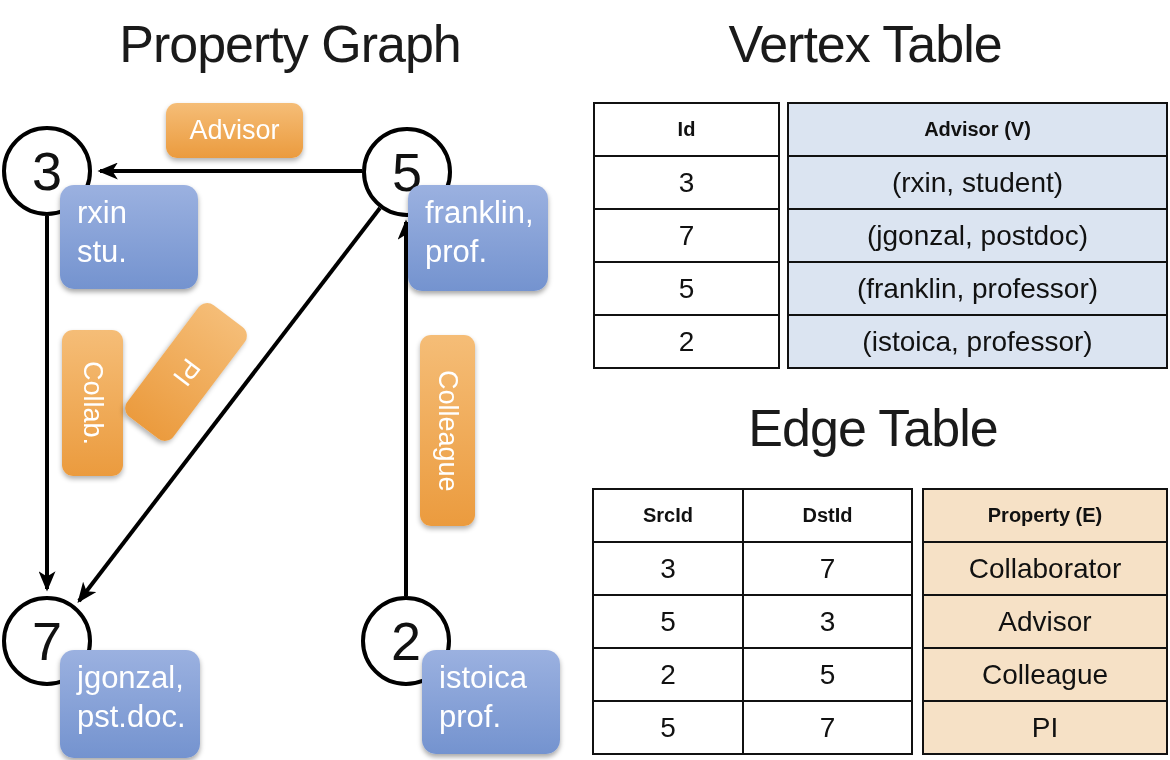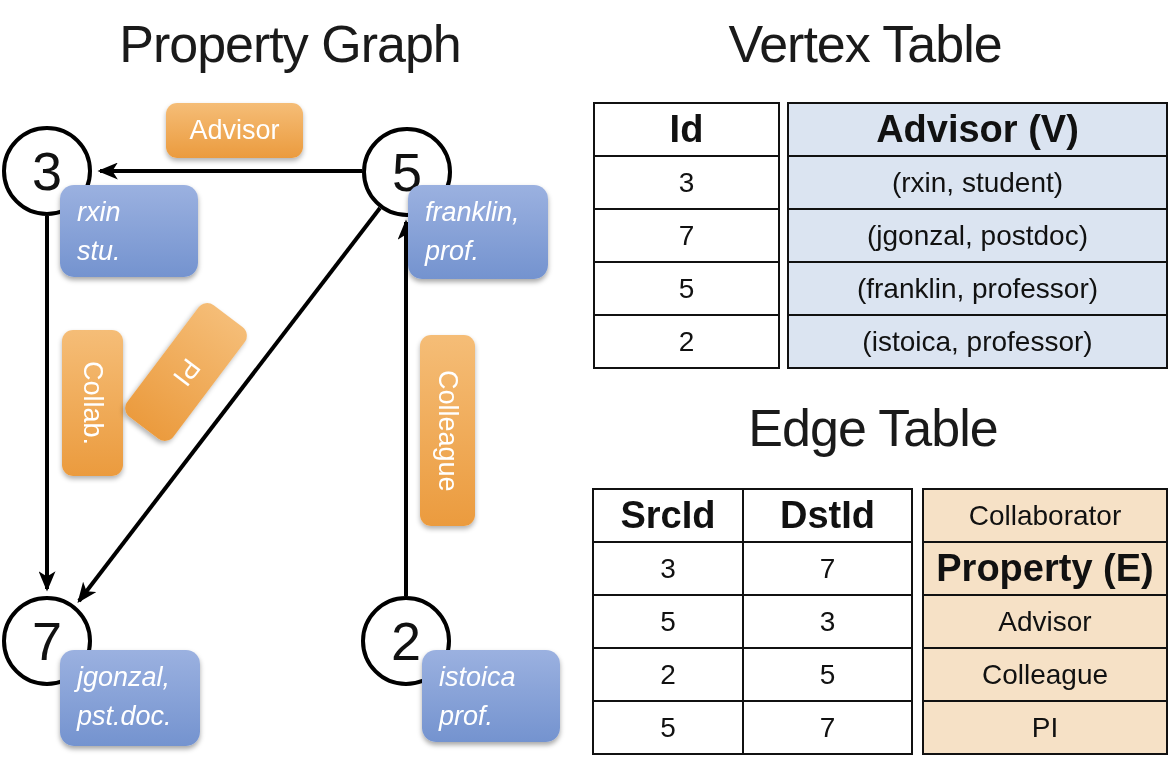--- a/index.html
+++ b/index.html
@@ -15,38 +15,38 @@
   .node{
     width:82px;height:82px;border:4px solid #000;border-radius:50%;background:#fff;
     display:flex;align-items:center;justify-content:center;
     font-size:54px;font-weight:300;color:#111;z-index:3;
   }
   
   .vbox{
     background:linear-gradient(180deg,#9BB1E0 0%,#7493CF 100%);
     border-radius:14px;color:#fff;z-index:5;
     box-shadow:0 3px 5px rgba(0,0,0,0.35);
-    padding:8px 0 4px 17px;font-size:27px;line-height:39px;font-style:italic;
+    padding:8px 0 16px 17px;font-size:31px;line-height:39px;
   }
   
   .ebadge{
     background:linear-gradient(180deg,#F5BD77 0%,#EB9B3E 100%);
     border-radius:11px;color:#fff;z-index:4;
     box-shadow:0 3px 5px rgba(0,0,0,0.3);
     display:flex;align-items:center;justify-content:center;
     font-size:27px;
   }
   .vert{writing-mode:vertical-rl;}
   
   table.sheet{border-collapse:collapse;table-layout:fixed;background:#fff;}
   table.sheet td{
     border:2.5px solid #111;text-align:center;vertical-align:middle;
     font-size:28px;font-weight:300;height:51px;padding:0;color:#111;
   }
-  table.sheet td.hdr{font-weight:bold;font-size:38px;}
+  table.sheet td.hdr{font-weight:bold;font-size:20px;}
   td.bluefill{background:#DBE4F1;}
   td.tanfill{background:#F6E1C6;}
   svg{position:absolute;left:0;top:0;z-index:1;}
 </style>
 </head>
 <body>
 
 <div id="stage">
 
   <div class="abs title" style="left:20px;top:14px;width:540px;">Property Graph</div>
@@ -163,24 +163,24 @@
     <tr>
       <td>5</td>
       <td>7</td>
     </tr>
   </tbody>
     </table>
 
   <table class="sheet abs" style="left:922px;top:488px;width:246px;">
     <tbody>
         <tr>
-          <td class="tanfill">Collaborator</td>
+          <td class="hdr tanfill">Property (E)</td>
         </tr>
     <tr>
-          <td class="hdr tanfill">Property (E)</td>
+          <td class="tanfill">Collaborator</td>
         </tr>
     <tr>
           <td class="tanfill">Advisor</td>
         </tr>
     <tr>
           <td class="tanfill">Colleague</td>
         </tr>
     <tr>
           <td class="tanfill">PI</td>
         </tr>

